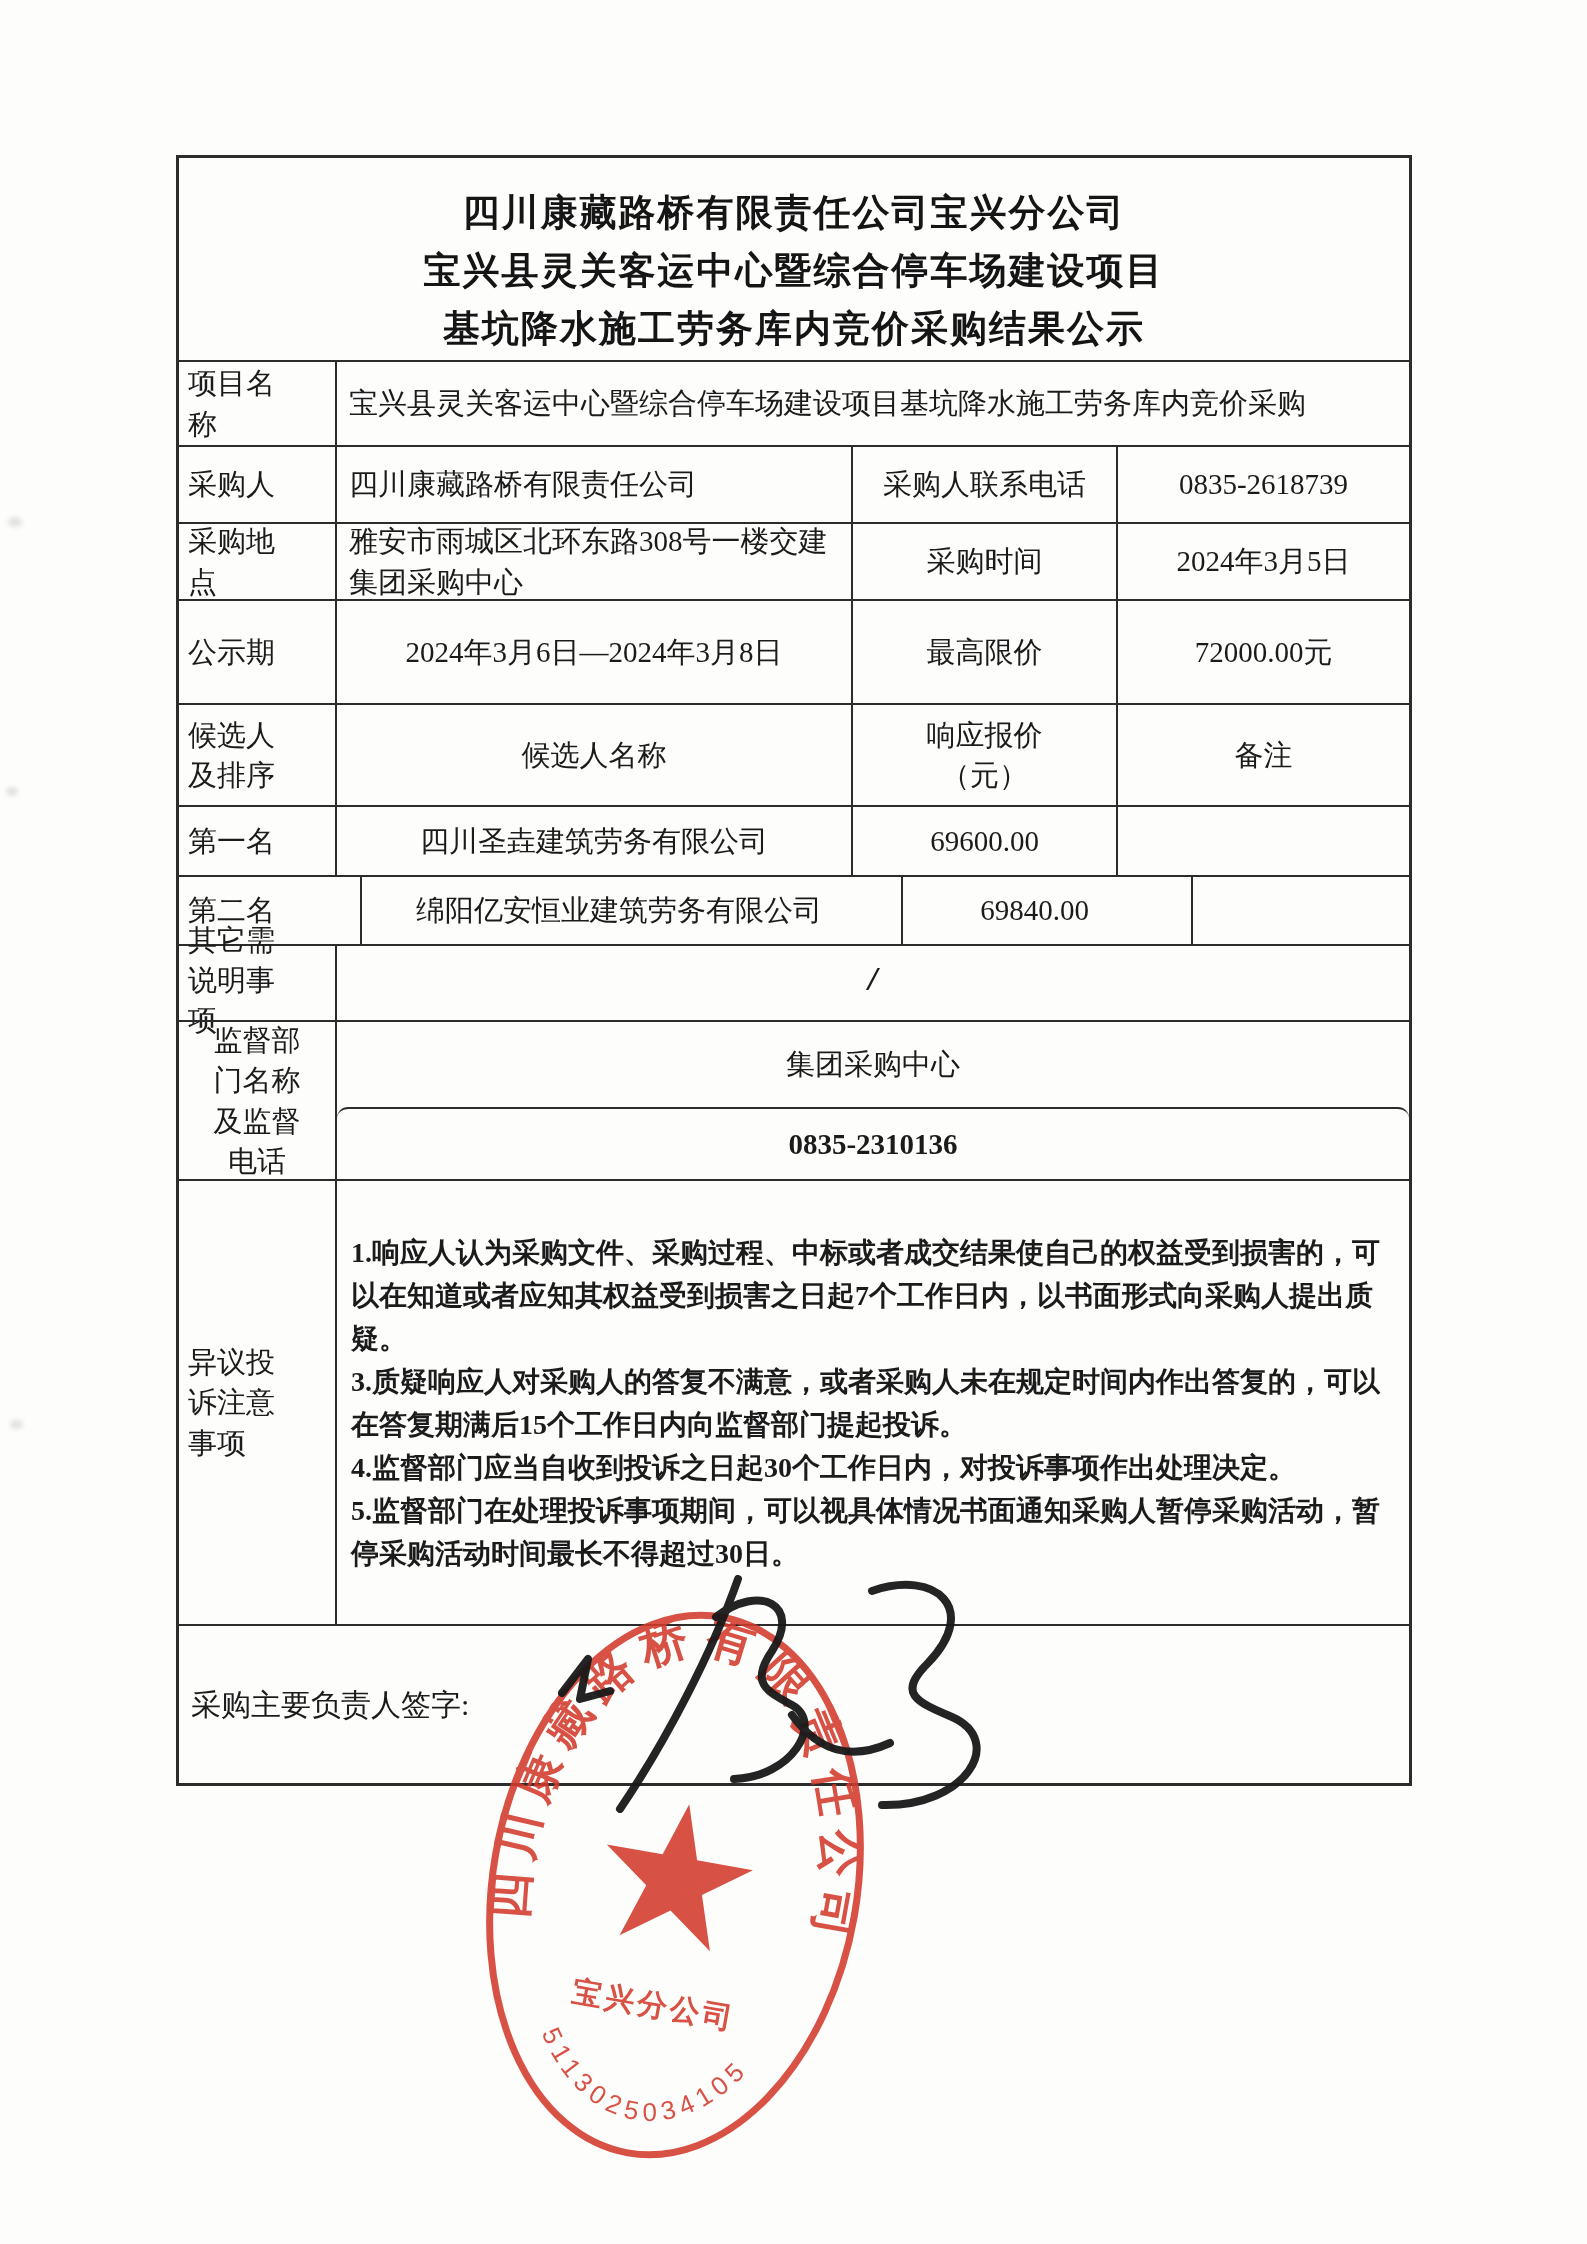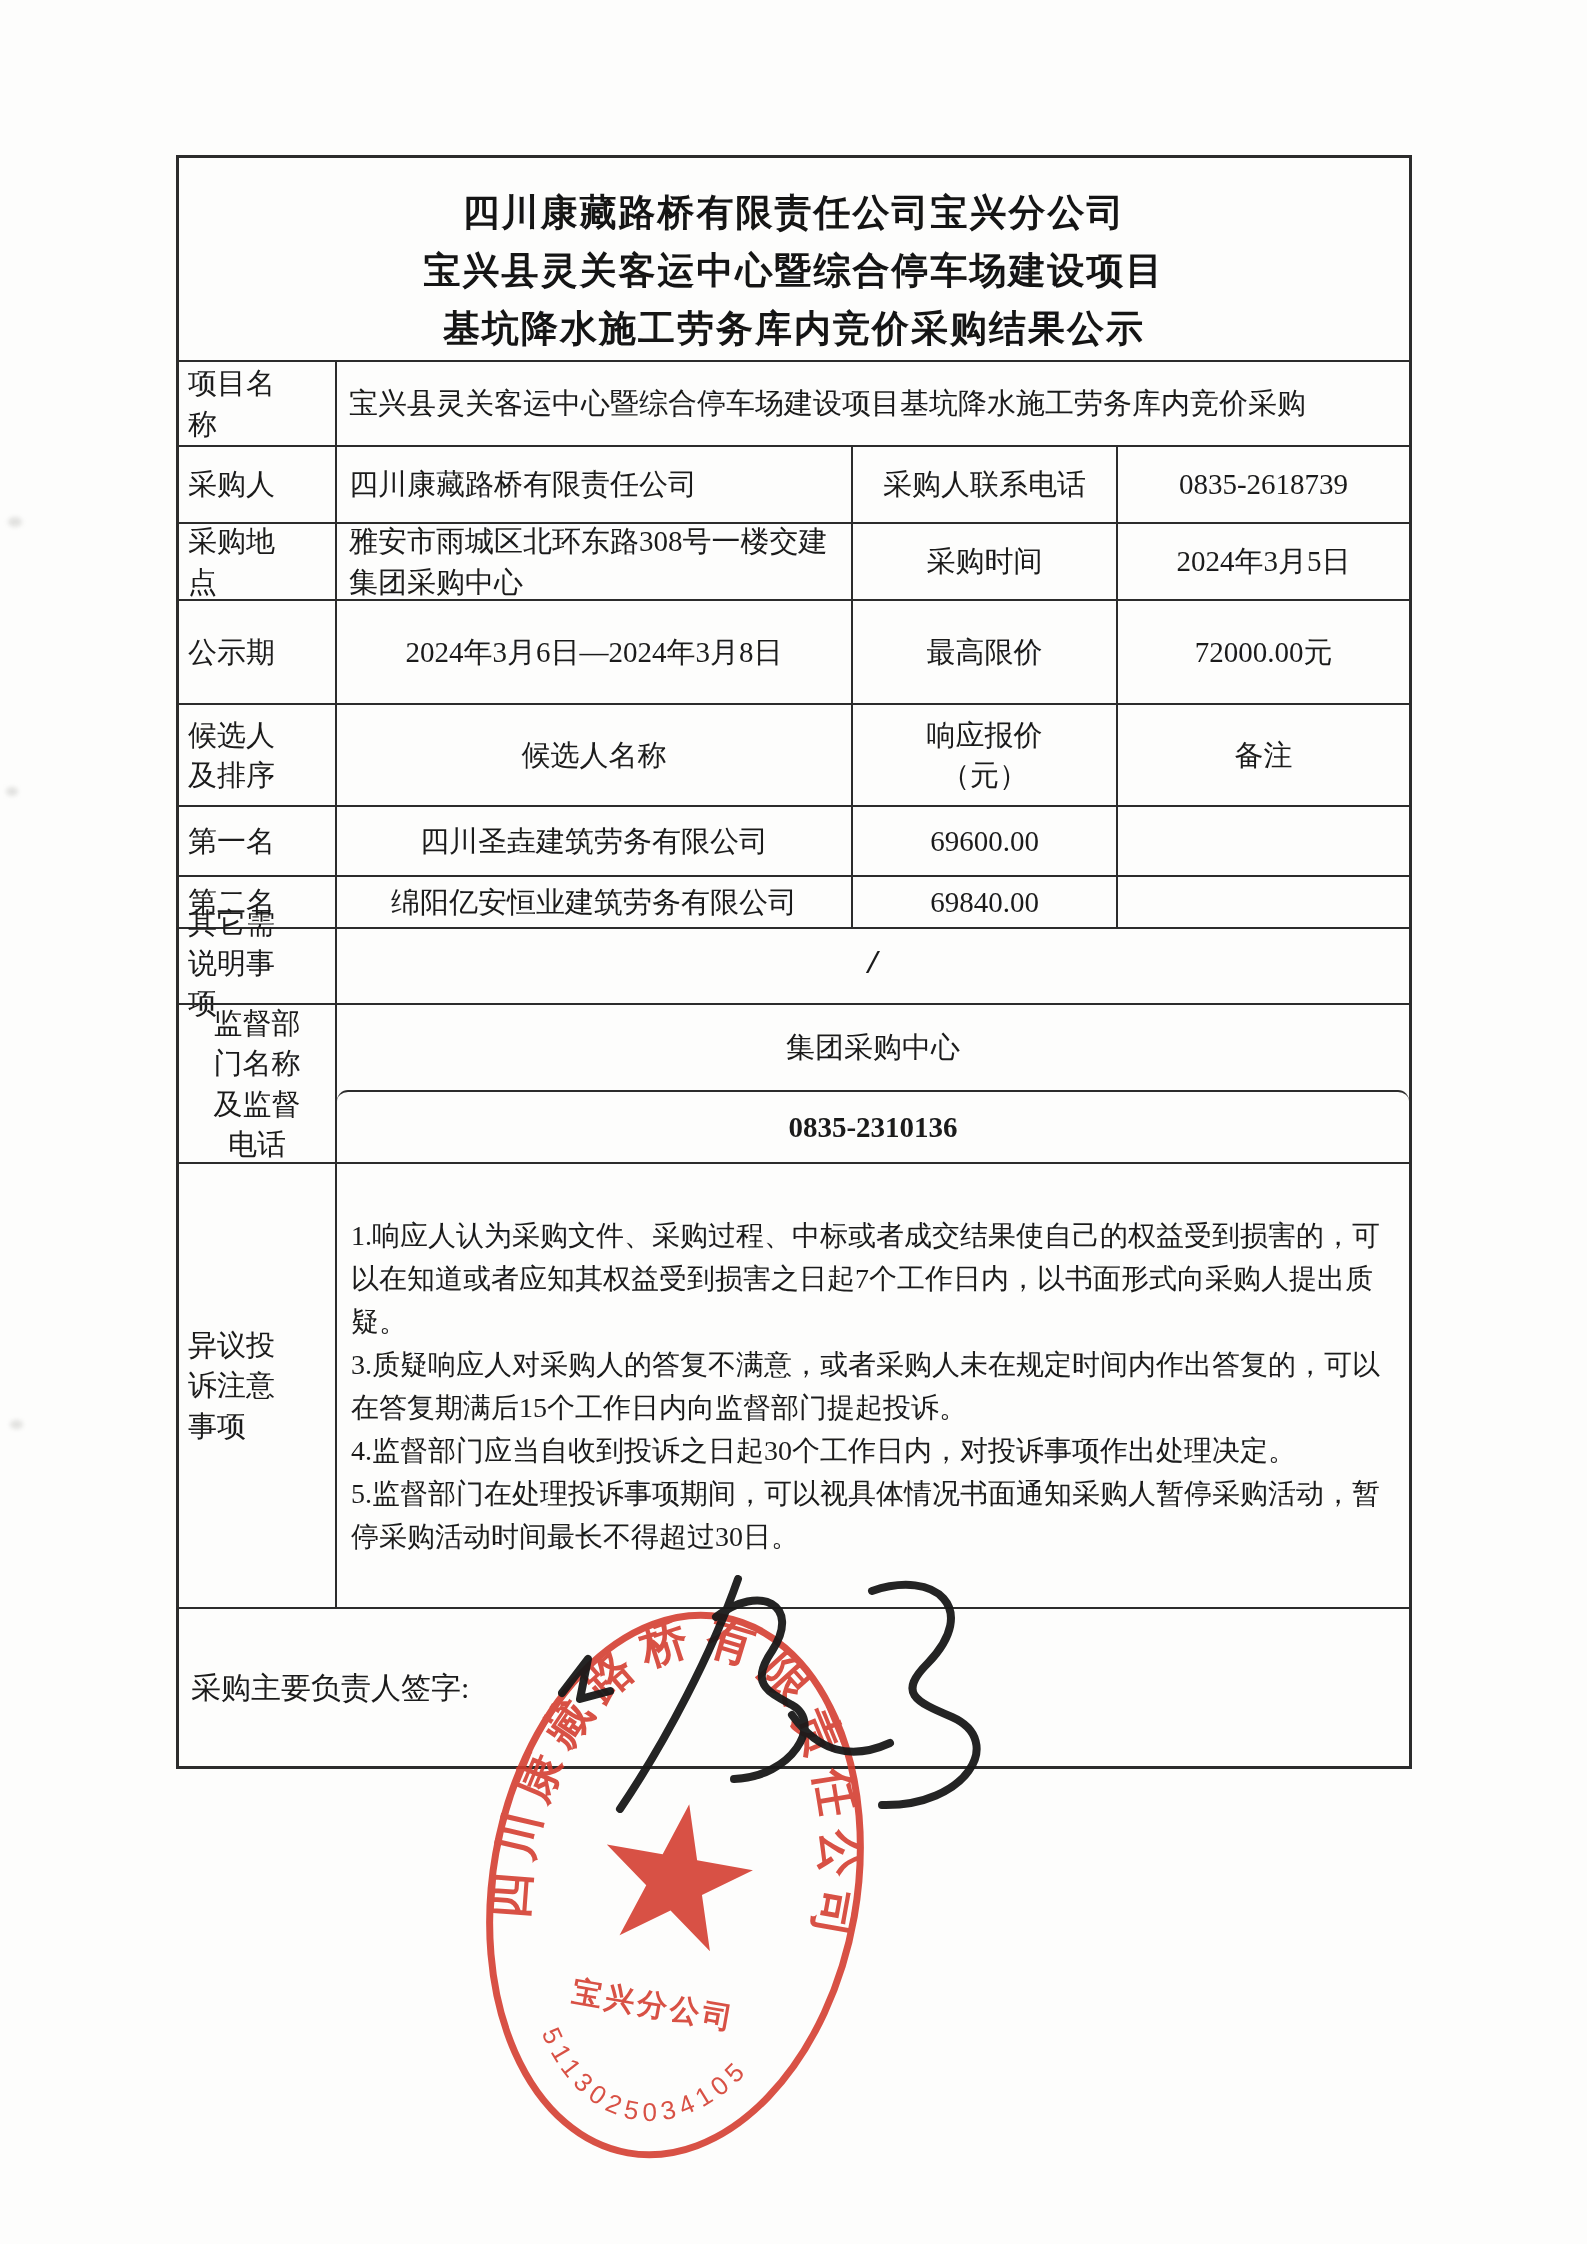--- a/index.html
+++ b/index.html
@@ -39,21 +39,21 @@
 
   .stack-col { flex:1; display:flex; flex-direction:column; }
   .stack-col > .sub { display:flex; align-items:center; justify-content:center; box-sizing:border-box; font-size:29px;border-radius:11px; }
   .stack-col > .sub + .sub { border-top:2px solid #2c2c2c; }
 
   .objection-cell {
     flex:1; display:flex; flex-direction:column; justify-content:center;
     padding:16px 18px 16px 14px; box-sizing:border-box;
     font-size:28px; line-height:43px;
   }
-  .obj-line { white-space:normal; }
+  .obj-line { white-space:normal;font-weight:bold; }
 
   .sign-row-cell { flex:1; position:relative; padding:0 0 0 12px; font-size:30px; align-items:center; }
 
   .stamp-wrap { position:absolute; left:420px; top:1565px; width:700px; height:668px; pointer-events:none; }
 </style>
 </head>
 <body>
 
 <div class="page">
 
@@ -108,21 +108,21 @@
       <div class="cell c4 center">备注</div>
     </div>
 
     <div class="trow" style="height:70px;">
       <div class="cell c-label">第一名</div>
       <div class="cell c2 center">四川圣垚建筑劳务有限公司</div>
       <div class="cell c3 center">69600.00</div>
       <div class="cell c4 center"></div>
     </div>
 
-    <div class="trow" style="height:52px;">
+    <div class="trow" style="height:69px;gap:25px;">
       <div class="cell c-label">第二名</div>
       <div class="cell c2 center">绵阳亿安恒业建筑劳务有限公司</div>
       <div class="cell c3 center">69840.00</div>
       <div class="cell c4 center"></div>
     </div>
 
     <div class="trow" style="height:76px;font-family:Liberation Mono, monospace;">
       <div class="cell c-label pre">其它需
 说明事
 项</div>

